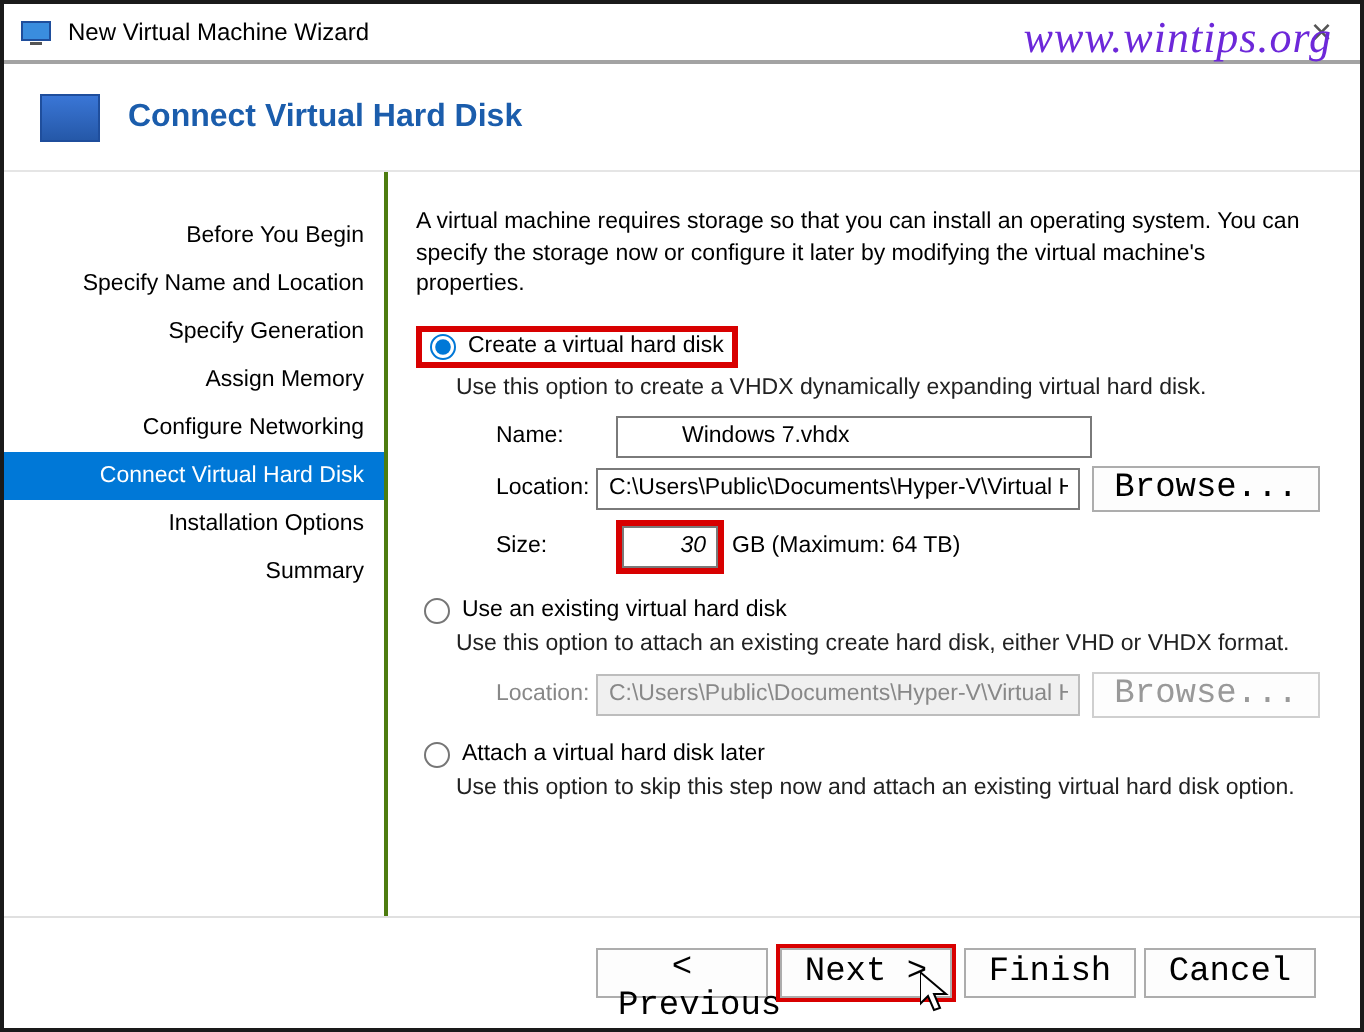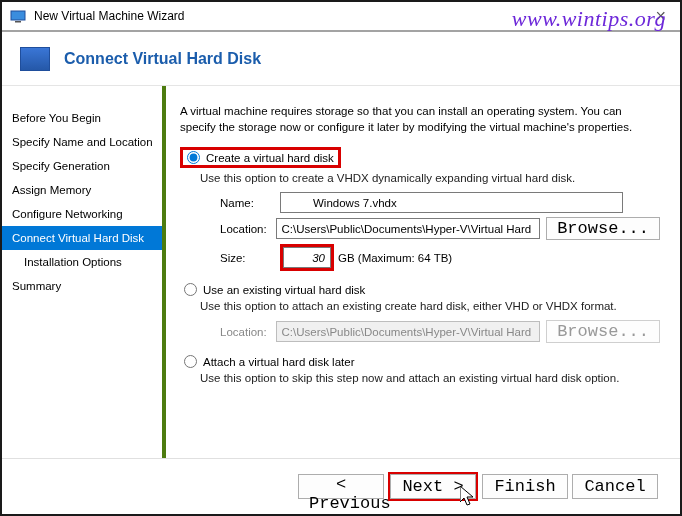--- a/index.html
+++ b/index.html
@@ -44,23 +44,24 @@
       display: inline-block;
     }
     .heading-text {
       font-size: 16px; font-weight: 600; color: #1b5dac;
     }
     .body {
       display: flex;
       height: calc(100% - 30px - 54px - 56px);
     }
     .sidebar {
-      width: 164px;
+      width: 192px;
       padding-top: 20px;
-      border-right: 4px solid #4d7c0f;
+      border-right: 2px solid #4d7c0f;
+      text-align: right;
     }
     .nav-item {
       padding: 6px 10px;
       font-size: 11.5px;
       cursor: pointer;
       white-space: nowrap;
     }
     .nav-item.active { background: #0078d7; color: #fff; }
     .nav-item.sub { padding-left: 22px; }
     .main {
@@ -150,21 +151,21 @@
         <span class="highlight-box">
           <input type="radio" name="vhdopt" checked="" style="">
           <label>Create a virtual hard disk</label>
         </span>
       </div>
       <div class="hint">Use this option to create a VHDX dynamically expanding virtual hard disk.</div>
 
       <div class="form-block">
         <div class="form-row">
           <span class="lbl">Name:</span>
-          <input class="txt" style="width: 343px; padding-left: 32px;" value="Windows 7.vhdx">
+          <input class="txt" style="width: 238px; padding-left: 32px;" value="Windows 7.vhdx">
         </div>
         <div class="form-row">
           <span class="lbl">Location:</span>
           <input class="txt" style="width: 285px; margin-right: 6px;" value="C:\Users\Public\Documents\Hyper-V\Virtual Hard Disks\">
           <button class="btn">Browse...</button>
         </div>
         <div class="form-row">
           <span class="lbl">Size:</span>
           <span class="size-highlight"><input class="txt size-input" value="30" style=""></span>
           <span style="margin-left:4px">GB (Maximum: 64 TB)</span>

